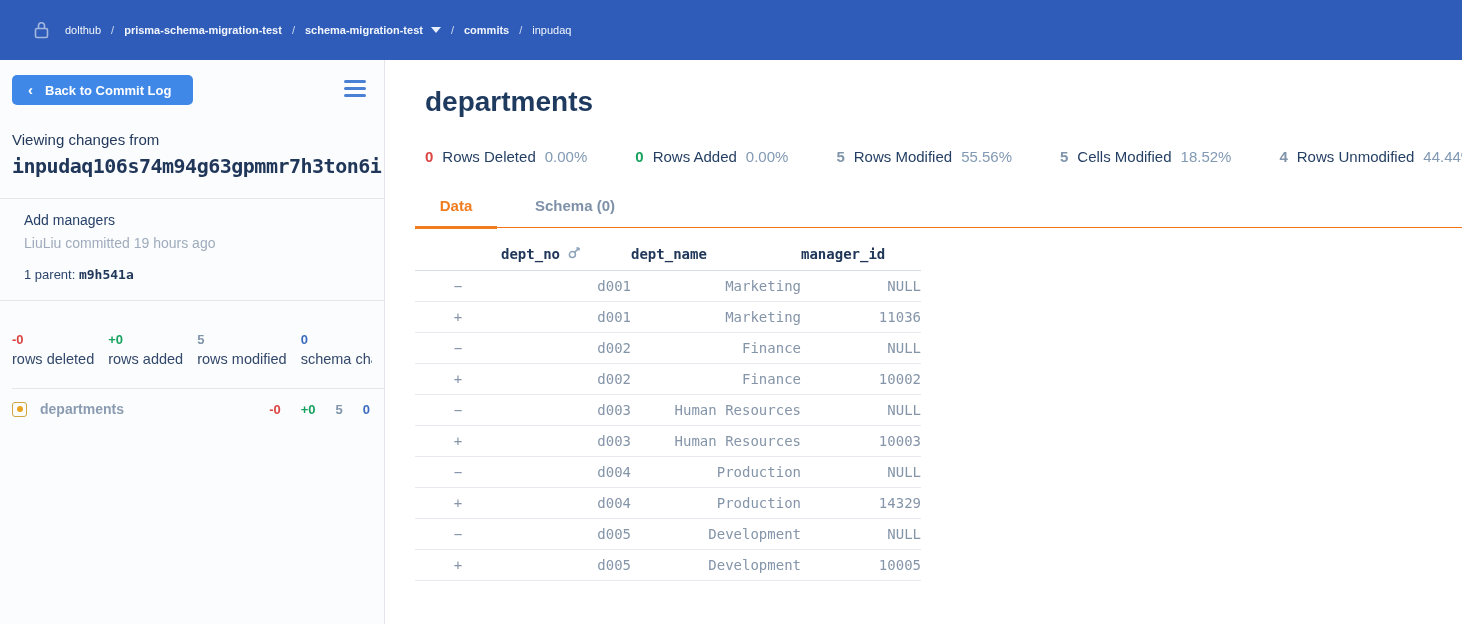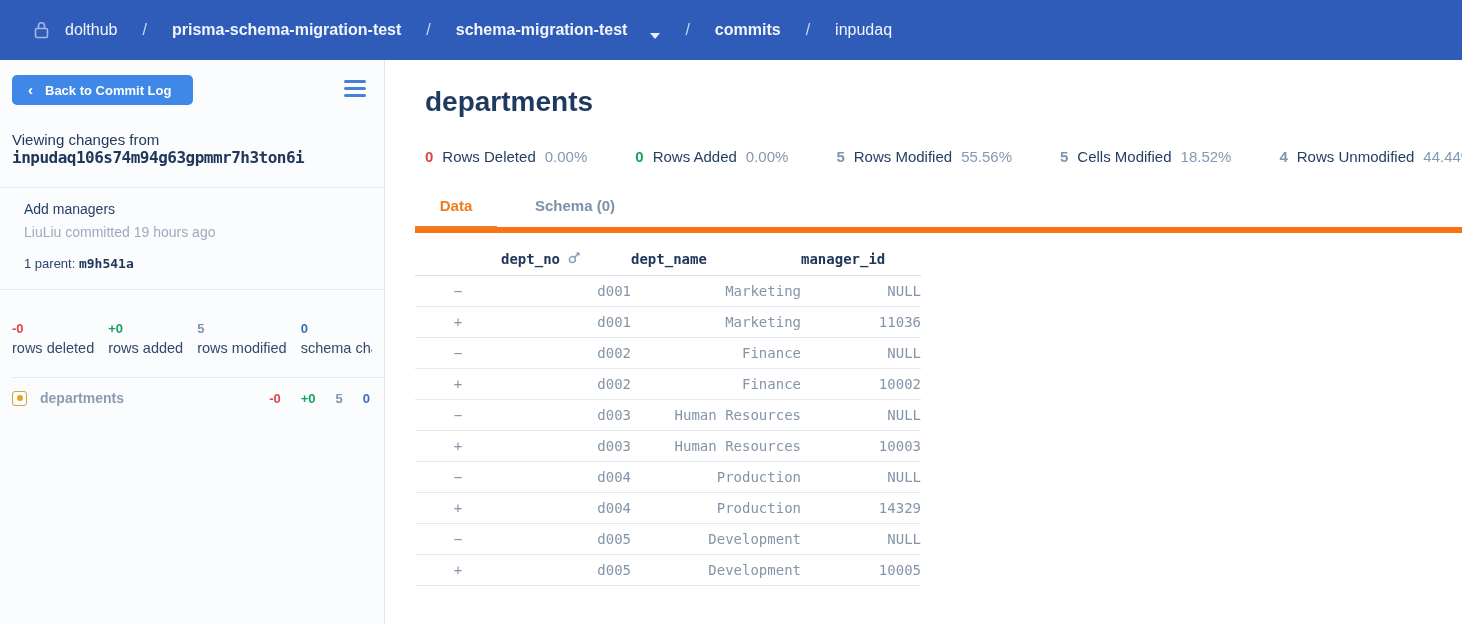--- a/index.html
+++ b/index.html
@@ -3,21 +3,21 @@
 <meta charset="utf-8">
 <style>
   * { margin: 0; padding: 0; box-sizing: border-box; }
   html, body { width: 1462px; height: 624px; overflow: hidden; background: #fff;
     font-family: "Liberation Sans", sans-serif; }
 
   
   .app-header { height: 60px; background: #2e5cb8; display: flex; align-items: center;
     padding: 0 24px 0 34px; color: #fff; }
   .lock-icon { margin-right: 16px; display: flex; align-items: center; opacity: .85; }
-  .breadcrumb { display: flex; align-items: flex-end; font-size: 16px; color: #eef2fb; gap: 15px; }
+  .breadcrumb { display: flex; align-items: center; font-size: 11px; color: #eef2fb; }
   .crumb { color: #f2f5fc; text-decoration: none; cursor: pointer; }
   .crumb.bold { font-weight: bold; }
   .crumb-sep { margin: 0 10px; color: #cdd9f0; font-weight: 400; }
   .caret-down { display: inline-block; width: 0; height: 0; border-left: 5px solid transparent;
     border-right: 5px solid transparent; border-top: 6px solid #e8eefb; margin-left: 8px;
     cursor: pointer; }
 
   
   .layout { display: flex; height: 564px; }
   .sidebar { width: 385px; min-width: 385px; background: #fbfcfd; border-right: 1px solid #e2e6ea;
@@ -31,22 +31,22 @@
     height: 30px; padding: 0 22px 0 16px; font-size: 13px; font-weight: bold;
     font-family: "Liberation Sans", sans-serif; display: flex; align-items: center; gap: 12px;
     cursor: pointer; }
   .chev-left { font-size: 15px; font-weight: bold; line-height: 1; transform: translateY(-1px); }
   .hamburger { width: 22px; display: flex; flex-direction: column; gap: 4px; cursor: pointer;
     padding-top: 5px; }
   .hamburger span { display: block; height: 3px; border-radius: 2px; background: #4a80d4; }
 
   .viewing { padding: 26px 12px 0 12px; }
   .viewing-label { font-size: 15px; color: #23395c; }
-  .commit-hash { margin-top: 0; font-family: "DejaVu Sans Mono", monospace;
-    font-weight: bold; font-size: 16px; color: #21375a; letter-spacing: -0.5px; white-space: nowrap; }
+  .commit-hash { margin-top: 6px; font-family: "DejaVu Sans Mono", monospace;
+    font-weight: bold; font-size: 20px; color: #21375a; letter-spacing: -0.5px; white-space: nowrap; }
 
   .side-divider { border: none; border-top: 1px solid #e4e7eb; margin: 0; }
   .divider-1 { margin-top: 20px; }
 
   .commit-block { padding: 13px 12px 18px 24px; }
   .commit-message { font-size: 14px; color: #27406a; }
   .commit-meta { font-size: 14px; color: #9fabbc; margin-top: 7px; }
   .commit-parent { font-size: 13px; color: #2c456d; margin-top: 16px; }
   .parent-hash { font-family: "DejaVu Sans Mono", monospace; font-weight: bold; color: #21375a;
     cursor: pointer; }
@@ -74,21 +74,21 @@
 
   
   .page-title { font-size: 28px; font-weight: bold; color: #1e3a5f; margin-left: 10px; }
 
   .main-stats { display: flex; gap: 48px; margin: 30px 0 0 10px; white-space: nowrap; }
   .mstat { display: flex; align-items: baseline; gap: 9px; font-size: 15px; }
   .mstat .num { font-weight: bold; }
   .mstat .lbl { color: #243f63; font-weight: 500; }
   .mstat .pct { color: #8199b3; }
 
-  .tabs { display: flex; margin-top: 32px; border-bottom: 6px solid #f97316;
+  .tabs { display: flex; margin-top: 32px; border-bottom: 1px solid #f97316;
     margin-right: 0; }
   .tab { background: none; border: none; font-family: "Liberation Sans", sans-serif;
     font-size: 15px; font-weight: bold; color: #7e91a8; padding: 0 0 13px 0; cursor: pointer;
     position: relative; }
   .tab.t0 { width: 82px; text-align: center; }
   .tab.t1 { padding-left: 38px; padding-right: 38px; }
   .tab.active { color: #ef7d1f; }
   .tab.active::after { content: ""; position: absolute; left: 0; right: 0; bottom: -2px;
     height: 3px; background: #ef7d1f; }
 

